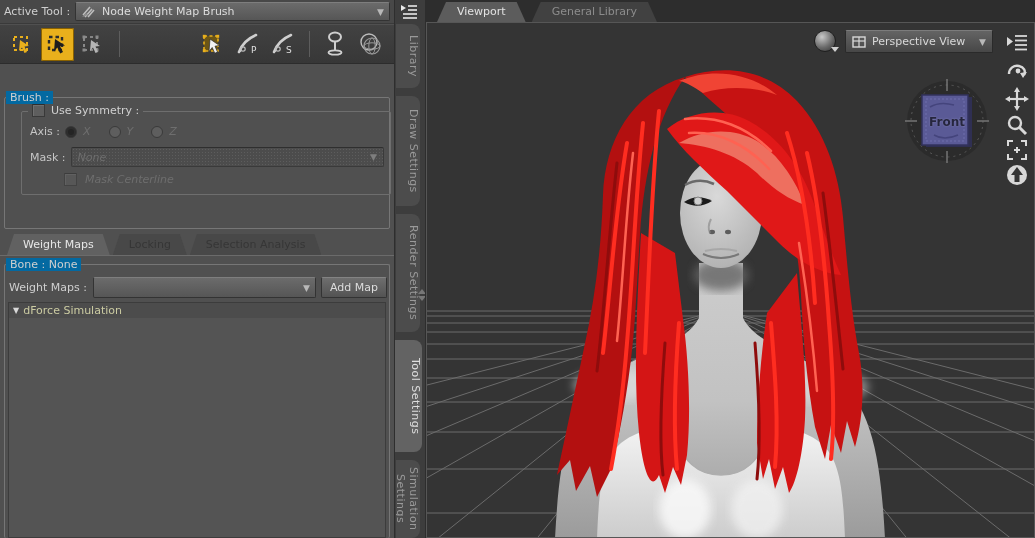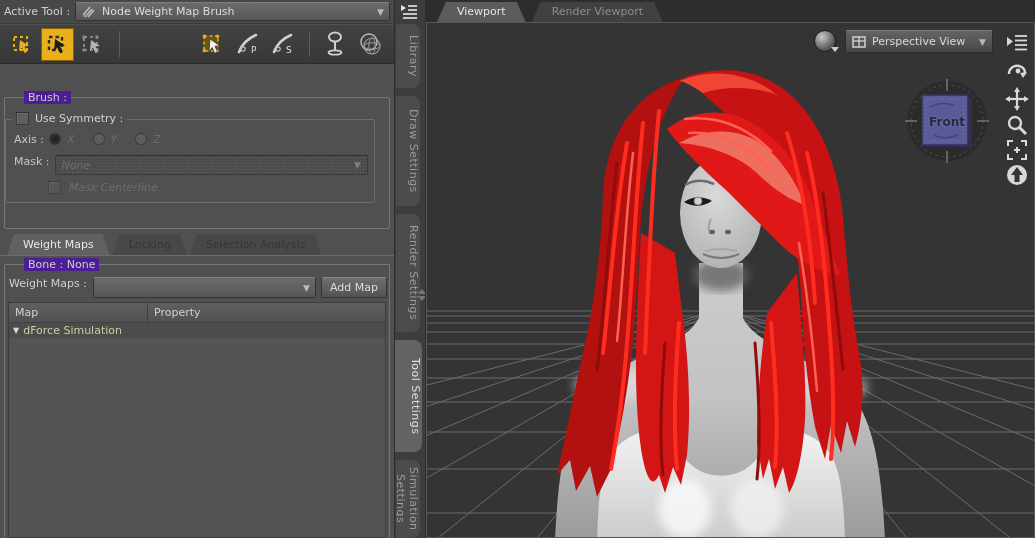--- a/index.html
+++ b/index.html
@@ -28,34 +28,34 @@
   
   .tabrow { display:flex; align-items:flex-end; height:23px; border-bottom:1px solid #6b6b6b; padding-left:7px; }
   .tab { height:21px; line-height:21px; padding:0 16px; margin-right:3px; background:#484848; color:#363636;
     clip-path:polygon(7px 0,calc(100% - 7px) 0,100% 100%,0 100%); }
   .tab.active { background:#616161; color:#e6e6e6; }
   #tool-tabs { left:0; top:66px; width:394px; }
   #map-tabs  { left:0; top:233px; width:394px; }
 
   
   .groupbox { border:1px solid #767676; border-radius:2px; }
-  .gb-label { position:absolute; top:-7px; left:19px; background:#4c1d95; padding:0 4px; color:#cfcfcf; }
+  .gb-label { position:absolute; top:-7px; left:1px; background:#0369a1; padding:0 4px; color:#cfcfcf; }
   #brush-box { left:4px; top:97px; width:386px; height:132px; }
-  #symmetry-box { left:0; top:13px; width:370px; height:84px; border:1px solid #6e6e6e; border-radius:2px;margin-top:8px; }
+  #symmetry-box { left:16px; top:13px; width:370px; height:84px; border:1px solid #6e6e6e; border-radius:2px; }
   #symmetry-head { position:absolute; top:-8px; left:6px; background:#505050; padding:0 4px; display:flex; align-items:center; }
   #bone-box { left:4px; top:264px; width:386px; height:274px; border-bottom:none; }
 
   .checkbox { width:13px; height:13px; background:#5e5e5e; border:1px solid #393939; border-top-color:#2e2e2e;
     box-shadow:inset 1px 1px 0 #6f6f6f; border-radius:1px; display:inline-block; }
   .checkbox.disabled { opacity:.55; }
   .radio { width:12px; height:12px; border-radius:50%; background:#5e5e5e; border:1px solid #3a3a3a; display:inline-block; }
   .radio.sel { background:#242424; box-shadow:inset 0 0 0 2px #2e2e2e; }
   .dis-txt { color:#6e6e6e; font-style:italic; }
 
-  .frow { position:absolute; display:flex; }
+  .frow { position:absolute; display:flex; align-items:center; }
   .stipple { background-color:#4c4c4c; background-image:radial-gradient(#5d5d5d 1px,transparent 1px); background-size:3px 3px; }
   #mask-dd { flex:1; margin-left:5px; border:1px solid #3a3a3a; border-top-color:#2f2f2f; height:20px; border-radius:2px; display:flex; align-items:center; padding:0 6px; }
 
   #sel-radius-field { width:42px; height:20px; border:1px solid #3a3a3a; border-radius:2px; color:#d8d8d8; text-align:center; line-height:20px; background-color:#5a5a5a; background-image:radial-gradient(#666 1px,transparent 1px); background-size:3px 3px; }
   .stepper { width:15px; height:20px; margin-left:2px; display:flex; flex-direction:column; }
   .stepper div { flex:1; background:linear-gradient(#696969,#4e4e4e); border:1px solid #333; border-top-color:#7a7a7a; }
   .stepper div + div { margin-top:1px; }
 
   .btn { background:linear-gradient(#6e6e6e,#535353); border:1px solid #333; border-top-color:#838383; border-radius:2px;
     color:#dcdcdc; text-align:center; }
@@ -230,24 +230,20 @@
       <div class="frow" style="left:4px; top:12px; width:378px;">
         <span style="color:#cfcfcf; margin-right:6px;">Weight Maps :</span>
         <div class="dropdown" style="flex:1; height:21px;">
           <span class="dd-arrow">▼</span>
         </div>
         <div class="btn" style="width:66px; height:21px; line-height:19px; margin-left:5px;">Add Map</div>
       </div>
     </div>
 
     <div id="map-table" class="abs">
-      <div style="display:flex;">
-        <div class="th" style="width:138px;">Map</div>
-        <div class="th" style="flex:1;">Property</div>
-      </div>
       <div class="trow-group">
         <span class="tri">▼</span>
         <span>dForce Simulation</span>
       </div>
     </div>
   </div>
 
   <div id="side-strip" class="abs">
     <div class="abs" style="left:4px; top:3px;">
       <svg width="20" height="18" viewBox="0 0 20 18">
@@ -265,21 +261,21 @@
     <div class="vtab" style="top:460px; height:78px;">Simulation Settings</div>
     <div class="split-handle">
         <span class="s-up"></span>
         <span class="s-dn"></span>
       </div>
   </div>
 
   <div id="vp-area" class="abs">
     <div id="vp-tabs" class="abs">
       <div class="vp-tab active">Viewport</div>
-      <div class="vp-tab idle">Render Viewport</div>
+      <div class="vp-tab idle">General Library</div>
     </div>
 
     <div id="scene-wrap" class="abs">
       <svg id="scene" width="607" height="514" viewBox="0 0 607 514">
         <defs>
           <linearGradient id="skinG" x1="0" y1="0" x2="0" y2="1">
             <stop offset="0" stop-color="#cdcdcd"></stop>
               <stop offset=".5" stop-color="#c2c2c2"></stop>
               <stop offset="1" stop-color="#9b9b9b"></stop>
           </linearGradient>

